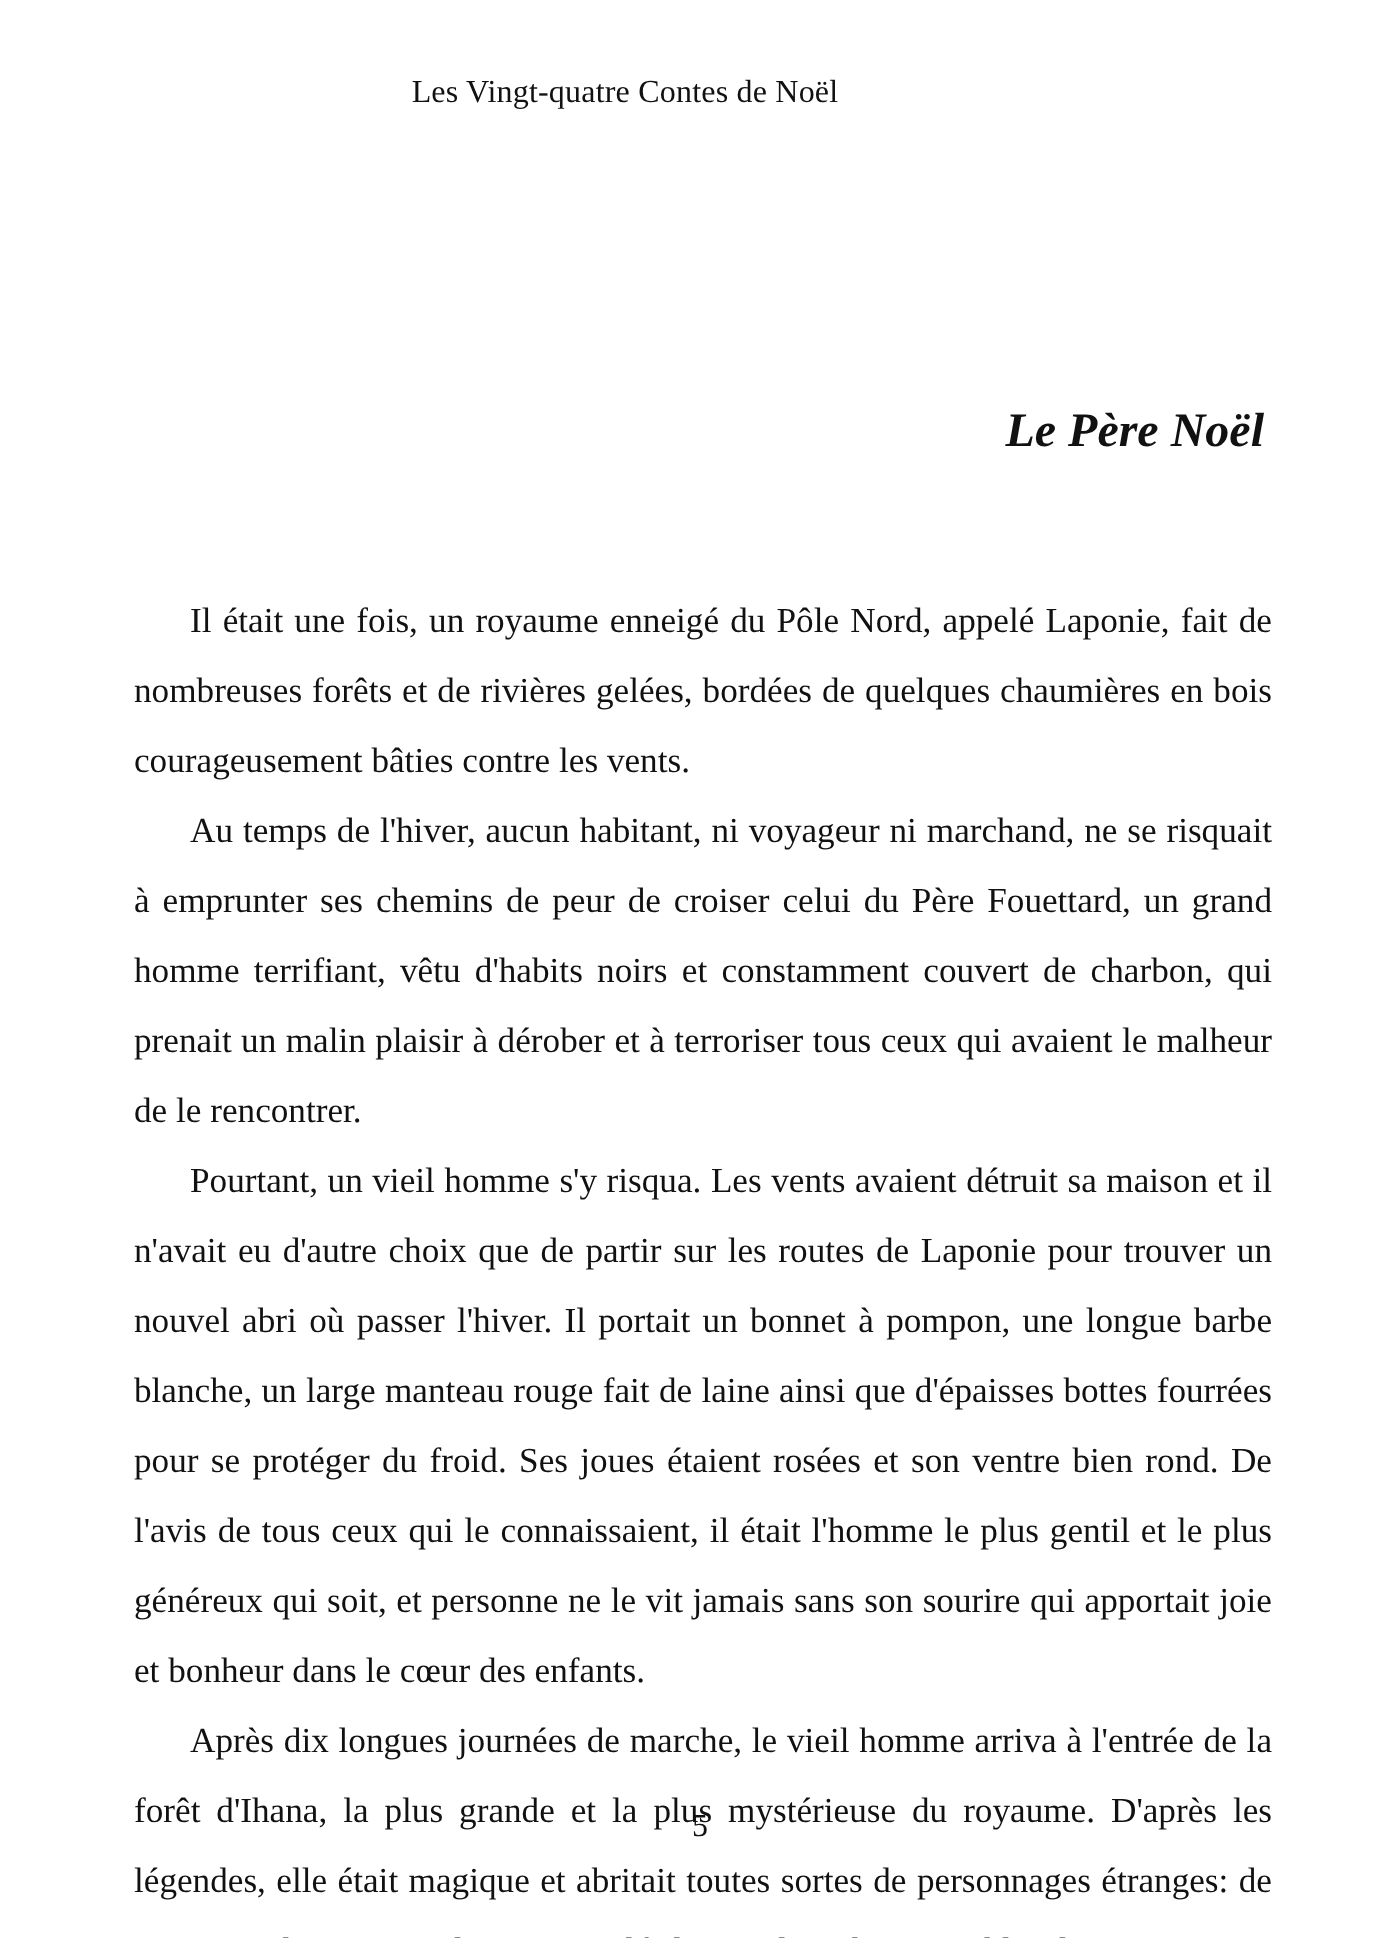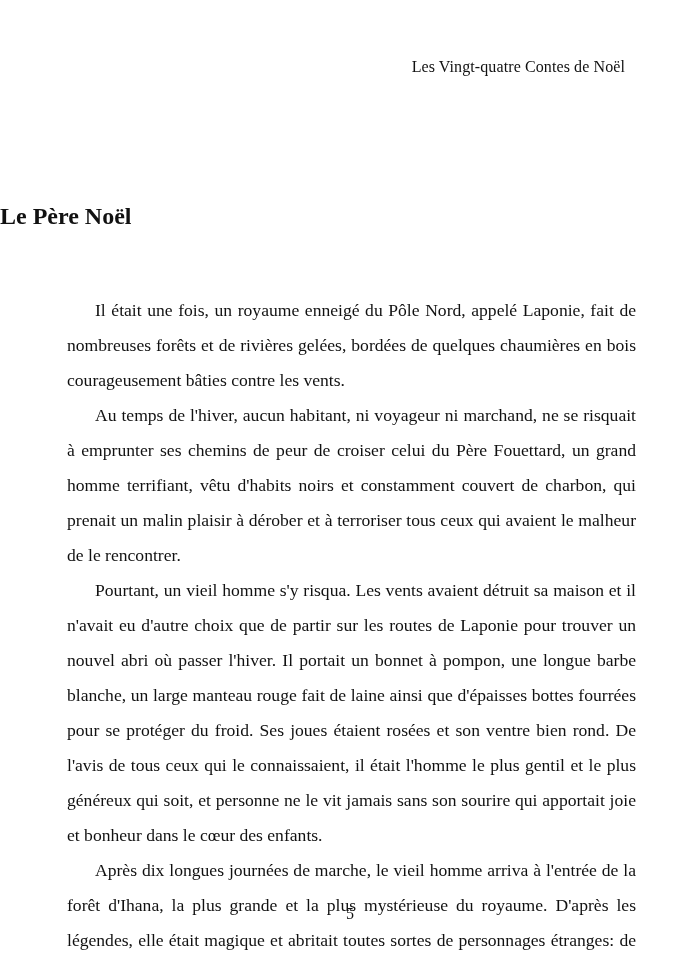--- a/index.html
+++ b/index.html
@@ -13,33 +13,33 @@
       position: relative;
       overflow: hidden;
       font-family: "Liberation Serif", "DejaVu Serif", serif;
       color: #111111;
     }
     .running-header {
       position: absolute;
       top: 38px;
       left: 0;
       width: 625px;
-      text-align: right;
+      text-align: center;
       font-size: 16px;
       letter-spacing: 0.1px;
-      margin-top: 20px;
     }
     .chapter-title {
       position: absolute;
       top: 203px;
       left: 0;
       width: 632px;
-      text-align: left;
+      text-align: right;
       font-size: 24px;
       font-weight: bold;
+      font-style: italic;
     }
     .body-text {
       position: absolute;
       top: 293px;
       left: 67px;
       width: 569px;
       font-size: 17.6px;
       line-height: 35px;
       text-align: justify;
     }

